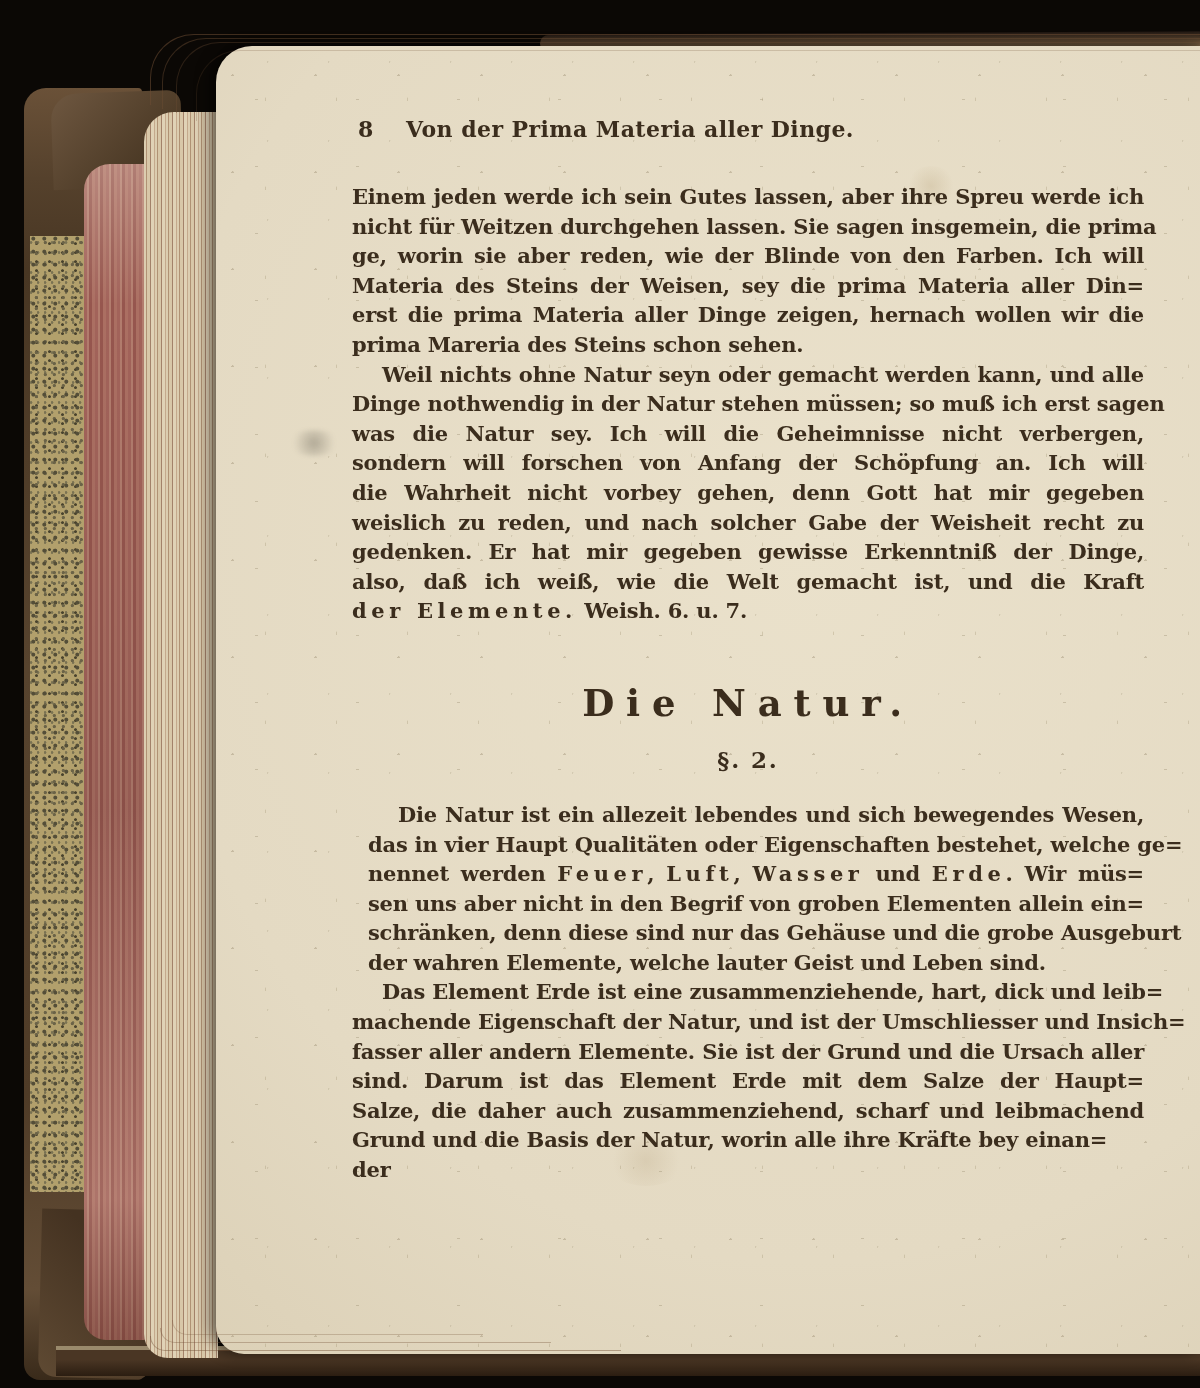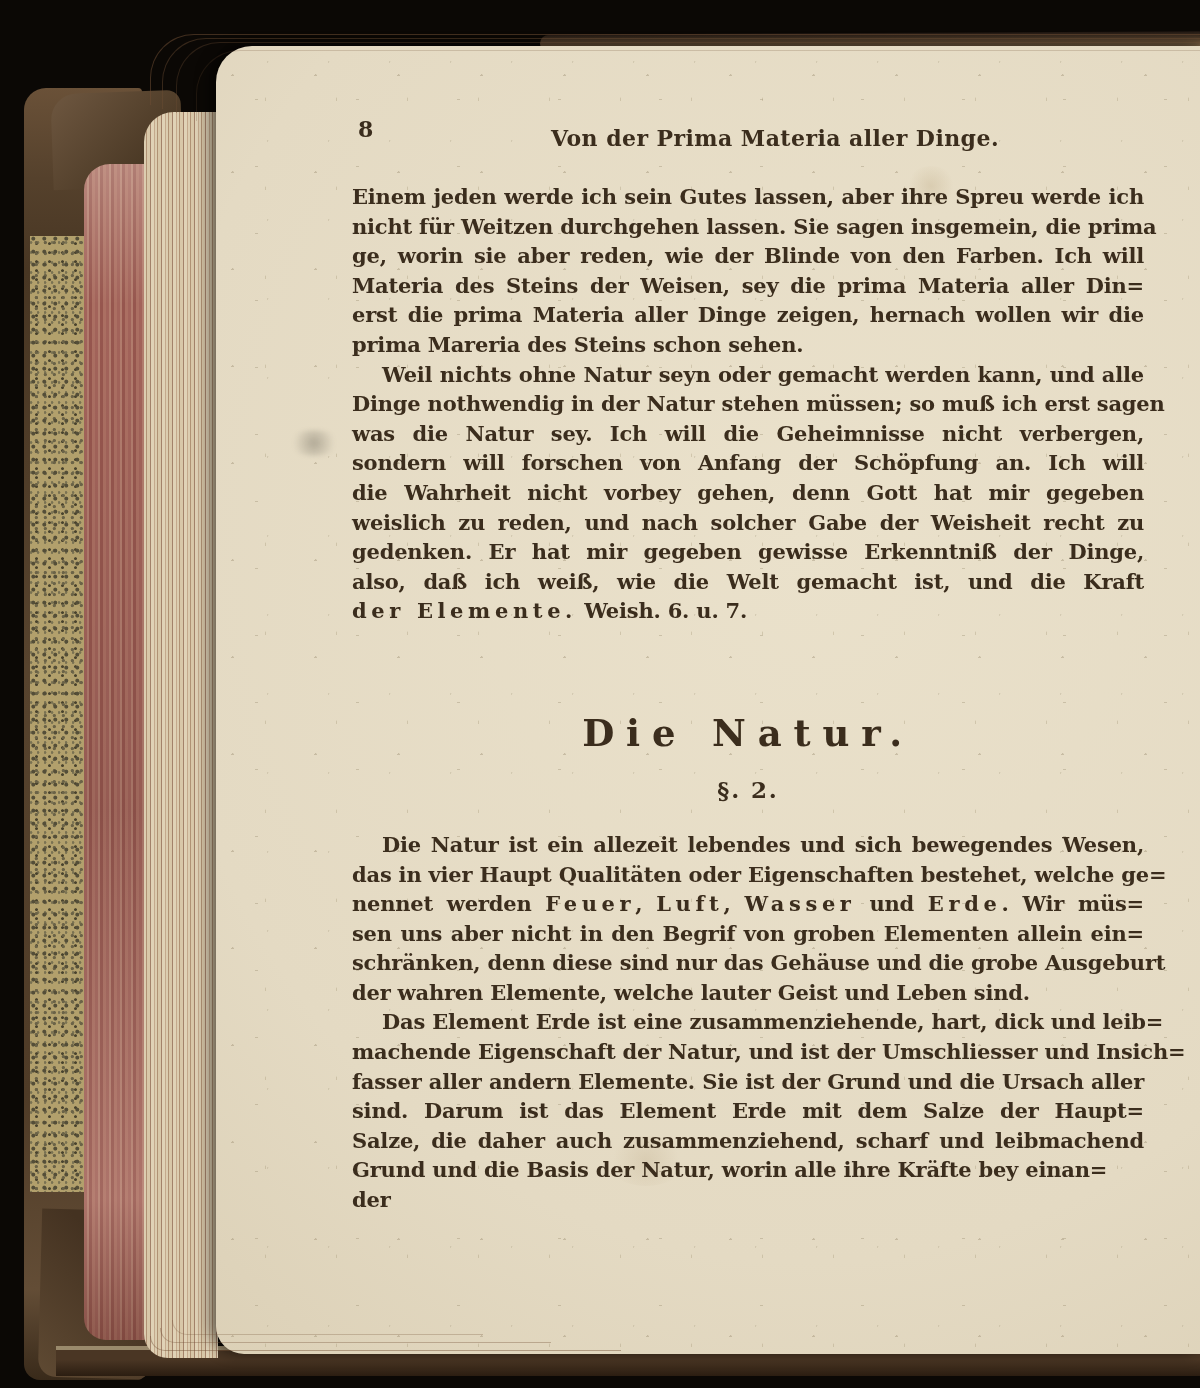--- a/index.html
+++ b/index.html
@@ -57,31 +57,31 @@
     border-width:1.5px 0 0 1.5px;border-top-left-radius:44px;}
   .fan-bottom{position:absolute;z-index:4;height:14px;border-style:solid;border-color:rgba(115,82,56,.45);
     border-width:0 0 1.5px 1.5px;border-bottom-left-radius:26px;}
   .blot{position:absolute;left:288px;top:430px;width:52px;height:26px;z-index:4;border-radius:50%;
     background:radial-gradient(circle,rgba(95,90,78,.38),transparent 70%);filter:blur(2px);}
 
   
   .ink{color:#3b2d1d;font-weight:bold;}
   .header{position:absolute;left:352px;top:116px;width:792px;z-index:5;font-size:22px;}
   .pgnum{position:absolute;left:6px;top:0;}
-  .runtitle{text-align:center;padding-left:54px;letter-spacing:.02em;margin-top:9px;}
+  .runtitle{padding-left:54px;letter-spacing:.02em;}
 
   .text-col{position:absolute;left:352px;top:182px;width:792px;z-index:5;
     font-size:21px;letter-spacing:-0.2px;}
   .line{height:29.6px;line-height:29.6px;text-align:justify;text-align-last:justify;white-space:nowrap;}
   .line.no-j{text-align:center;text-align-last:left;}
   .para.indent .line:first-child{text-indent:30px;}
   .sp{letter-spacing:.22em;}
-  .heading{margin-top:84px;font-size:37px;line-height:46px;text-align:center;letter-spacing:.32em;}
+  .heading{margin-top:54px;font-size:37px;line-height:46px;text-align:center;letter-spacing:.32em;}
   .section{margin-top:20px;font-size:23px;line-height:28px;text-align:center;letter-spacing:.08em;}
-  .section + .para{margin-top:26px;}
+  .section + .para{margin-top:26px;margin-left:16px;}
   .catchword{text-align:right;text-align-last:right;padding-right:20px;}
 </style>
 </head>
 <body>
 
 <div id="stage">
 
   <div class="leather"></div>
   <div class="leather-cap-top"></div>
   <div class="leather-cap-bottom"></div>

